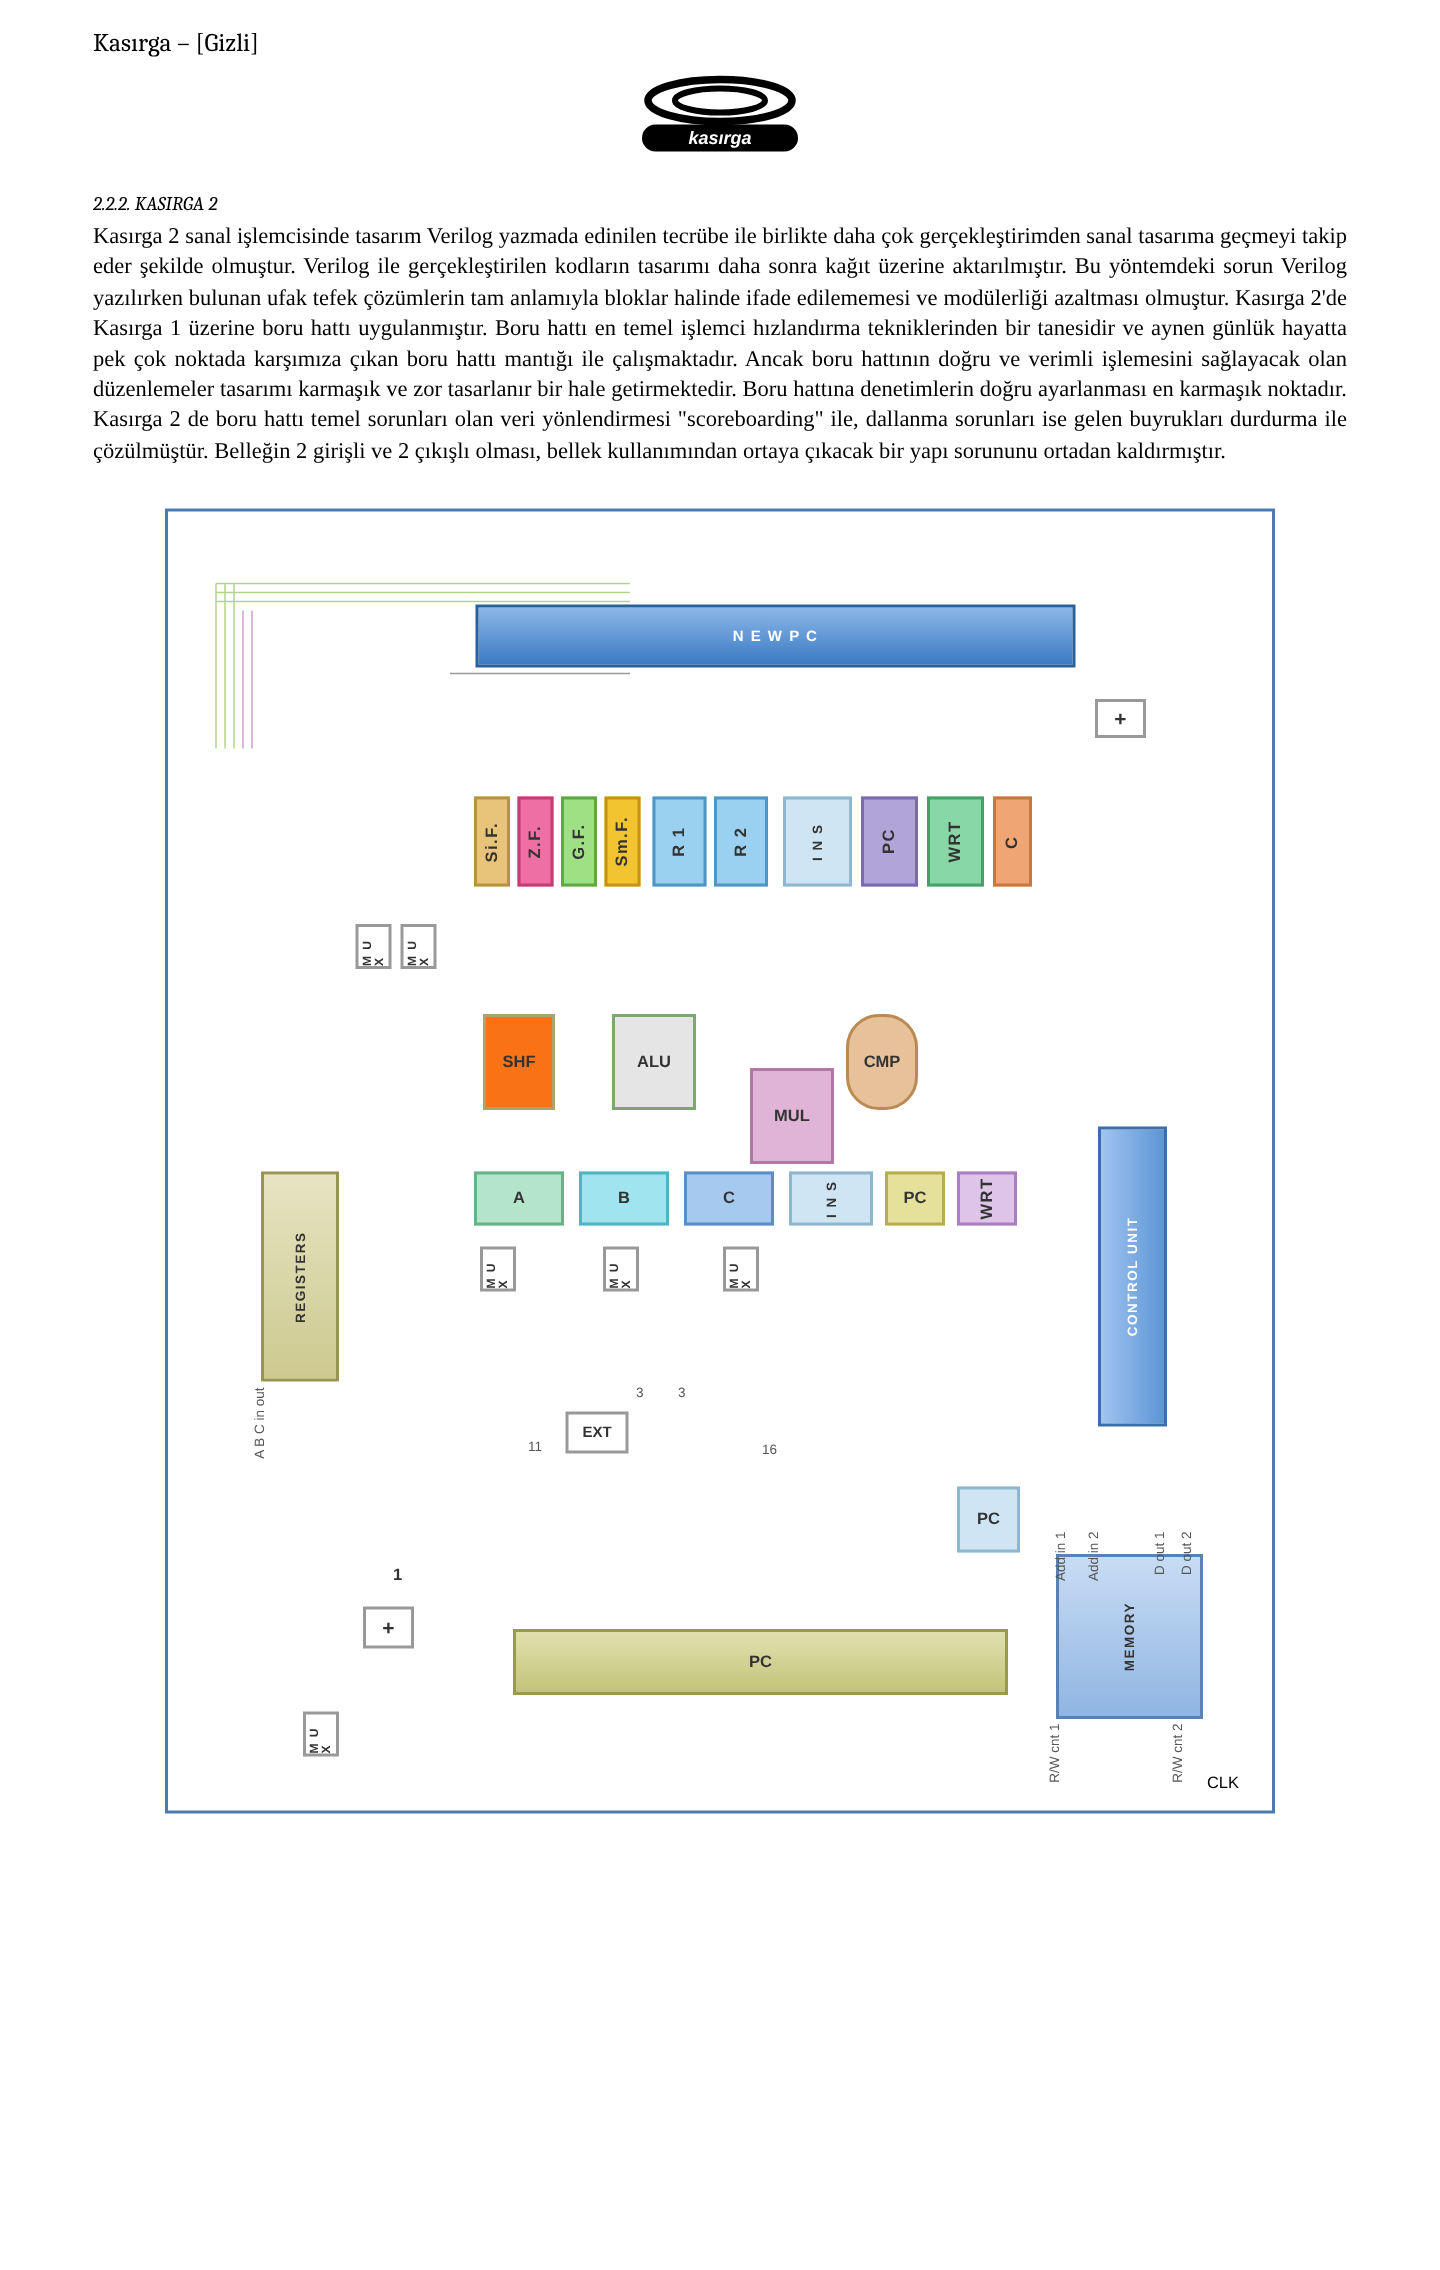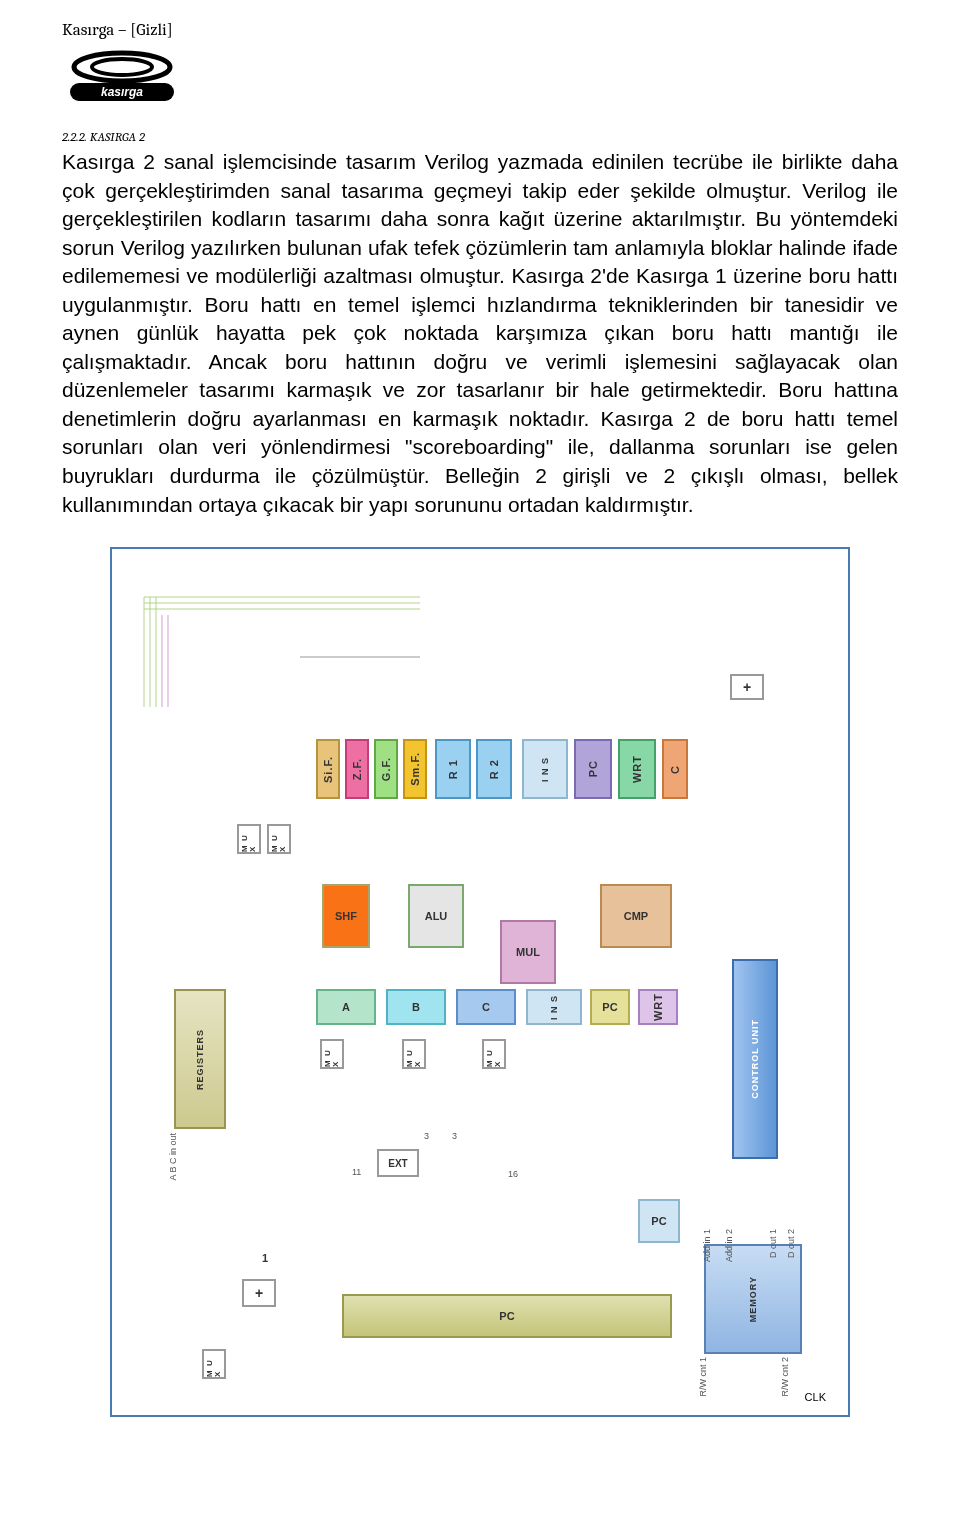--- a/index.html
+++ b/index.html
@@ -10,21 +10,21 @@
     background: #fff;
   }
   .page {
     padding: 20px 62px 40px;
   }
   .header-bar {
     font-size: 17px;
     margin-bottom: 10px;
   }
   .logo-wrap {
-    text-align: left;
+    text-align: center;
     margin-bottom: 22px;
     padding-right: 0;
   }
   .logo {
     display: inline-block;
     width: 120px;
     height: 54px;
     position: relative;
   }
   .logo svg { display: block; }
@@ -32,24 +32,24 @@
     font-style: italic;
     font-size: 13px;
     font-weight: normal;
     margin-bottom: 4px;
     font-family: Cambria, Georgia, serif;
   }
   .section-heading .num {
     font-style: italic;
   }
   .body-text {
-    font-size: 21px;
+    font-size: 15px;
     line-height: 1.36;
     text-align: justify;
-    font-family: Liberation Sans, sans-serif;
+    font-family: Liberation Serif, serif;
   }
   .figure-wrap {
     margin-top: 28px;
     display: flex;
     justify-content: center;
   }
   .figure {
     width: 740px;
     height: 870px;
     border: 2px solid #4a7bb0;
@@ -88,21 +88,21 @@
   .c1   { left:550px; width:26px; background:#f0a574; border-color:#c9773b;}
 
   .muxTiny { width: 24px; height: 30px; background:#fff; border-color:#999; font-size:8px; line-height:1; }
 
   .muxA { left:125px; top:275px;}
   .muxB { left:155px; top:275px;}
 
   .shf { left:210px; top:335px; width:48px; height:64px; background:#f97316; border-color:#a6a66a;}
   .alu { left:296px; top:335px; width:56px; height:64px; background:#e5e5e5; border-color:#7ba86f;}
   .mul { left:388px; top:335px; width:56px; height:64px; background:#e0b4d6; border-color:#b278a5;margin-top:36px;}
-  .cmp { left:488px; top:335px; width:72px; height:64px; background:#e6c19a; border-color:#bb8a52;}
+  .cmp { left:452px; top:335px; width:48px; height:64px; background:#e6c19a; border-color:#bb8a52;border-radius:22px;}
 
   .a2  { left:204px; top:440px; width:60px; height:36px; background:#b4e4ca; border-color:#64b389;}
   .b2  { left:274px; top:440px; width:60px; height:36px; background:#9fe4ee; border-color:#4fb4c4;}
   .c2  { left:344px; top:440px; width:60px; height:36px; background:#a6c9ef; border-color:#5b8ec9;}
   .ins2{ left:414px; top:440px; width:56px; height:36px; background:#cfe5f4; border-color:#8fb6cf; font-size:9px;}
   .pc2 { left:478px; top:440px; width:40px; height:36px; background:#e5e19a; border-color:#b4ae4f;}
   .wrt2{ left:526px; top:440px; width:40px; height:36px; background:#ddc4e8; border-color:#a97fc0;}
 
   .mux2a { left:208px; top:490px;}
   .mux2b { left:290px; top:490px;}
@@ -209,20 +209,23 @@
         <line x1="590" y1="700" x2="694" y2="700" stroke="#e07070"></line>
 
         <line x1="598" y1="640" x2="598" y2="695" stroke="#7aa"></line>
         <line x1="618" y1="640" x2="618" y2="695" stroke="#7aa"></line>
         <line x1="660" y1="640" x2="660" y2="695" stroke="#b79"></line>
         <line x1="676" y1="640" x2="676" y2="695" stroke="#b79"></line>
 
         <line x1="100" y1="838" x2="700" y2="838" stroke="#888"></line>
       </svg>
 
+      <div class="blk newpc">
+          <span class="htxt">N E W  P C</span>
+        </div>
       <div class="blk plus1">+</div>
 
       <div class="blk flagbar-y sifF">
           <span class="vtxt">Si.F.</span>
         </div>
       <div class="blk flagbar-y zF">
           <span class="vtxt">Z.F.</span>
         </div>
       <div class="blk flagbar-y gF">
           <span class="vtxt">G.F.</span>

